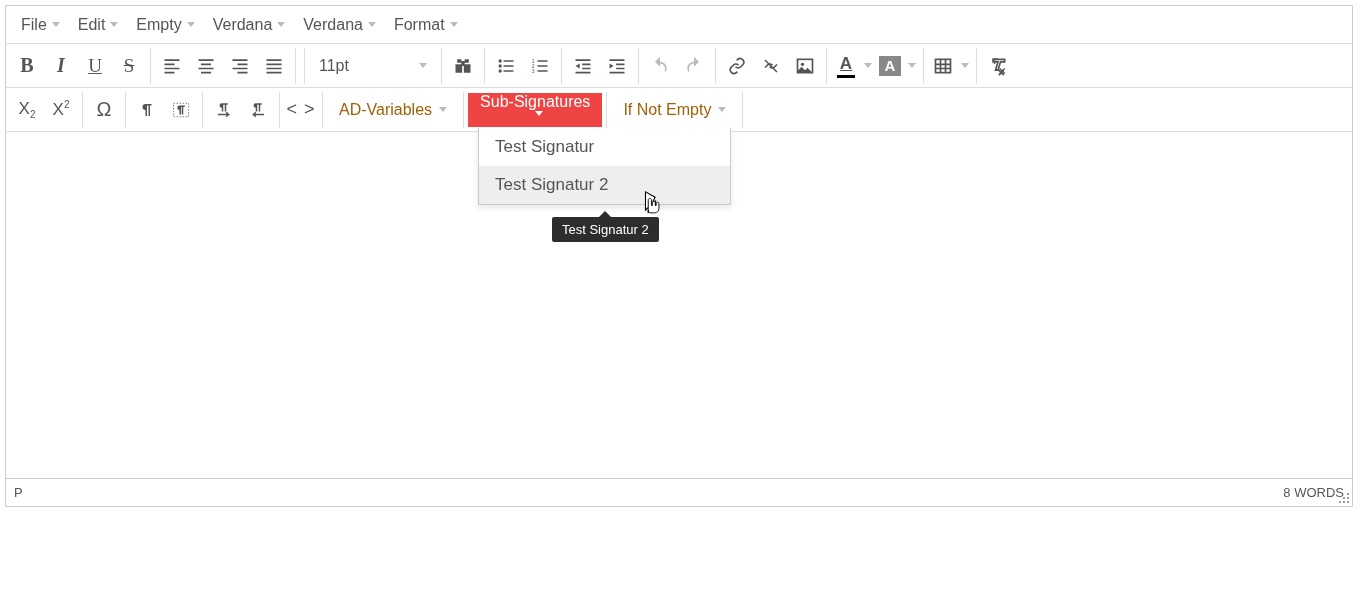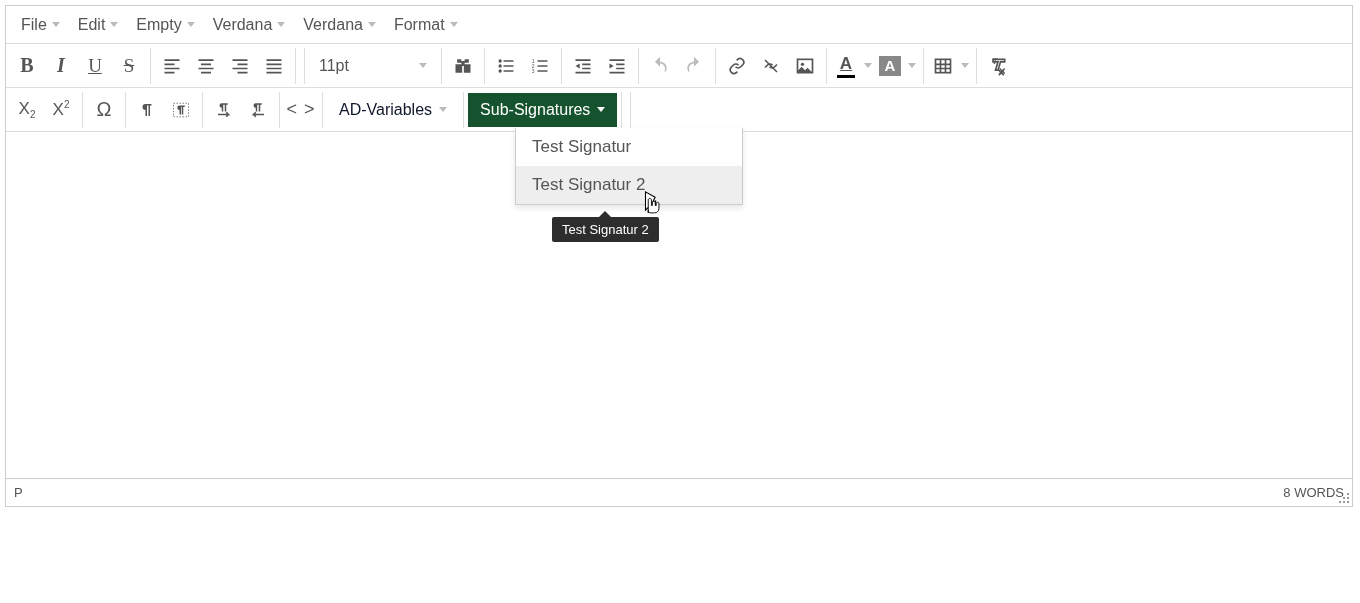--- a/index.html
+++ b/index.html
@@ -90,25 +90,26 @@
   .tb-select .sel-text { flex: 1; text-align: left; }
   .tb-select .caret { margin-left: 10px; }
   .tb-select.font { min-width: 144px; }
   .tb-select.size { min-width: 128px; gap: 14px; }
   .tb-label-btn {
     display: flex;
     align-items: center;
     height: 34px;
     padding: 0 12px;
     cursor: pointer;
-    color: #0f172a;
+    color: #a16207;
   }
   .tb-label-btn.active {
-    background: #14532d;
+    background: #ef4444;
     color: #fff;
+    flex-direction: column;
   }
   .tb-label-btn .caret { margin-left: 7px; }
 
   .color-split {
     display: flex;
     align-items: center;
     height: 34px;
     cursor: pointer;
   }
   .color-split .main {
@@ -145,23 +146,23 @@
     right: 2px;
     bottom: 2px;
     width: 12px;
     height: 12px;
   }
   .resize-grip svg { display: block; }
 
   
   .dropdown {
     position: absolute;
-    left: 515px;
+    left: 478px;
     top: 128px;
-    width: 228px;
+    width: 253px;
     background: #fff;
     border: 1px solid #ccc;
     border-top: none;
     box-shadow: 0 3px 6px rgba(0,0,0,0.1);
     font-size: 17px;
     z-index: 10;
   }
   .dropdown .dd-item {
     padding: 9px 16px;
     cursor: pointer;
@@ -448,20 +449,24 @@
     <div class="tb-label-btn">
         <span>AD-Variables</span>
         <span class="caret"></span>
       </div>
     <div class="tb-sep"></div>
     <div class="tb-label-btn active">
         <span>Sub-Signatures</span>
         <span class="caret white"></span>
       </div>
     <div class="tb-sep"></div>
+    <div class="tb-label-btn">
+        <span>If Not Empty</span>
+        <span class="caret"></span>
+      </div>
     <div class="tb-sep"></div>
   </div>
 
   <div class="edit-area"></div>
 
   <div class="statusbar">
     <span>P</span>
     <span>8 WORDS</span>
     <div class="resize-grip">
       <svg viewBox="0 0 12 12" width="12" height="12">

